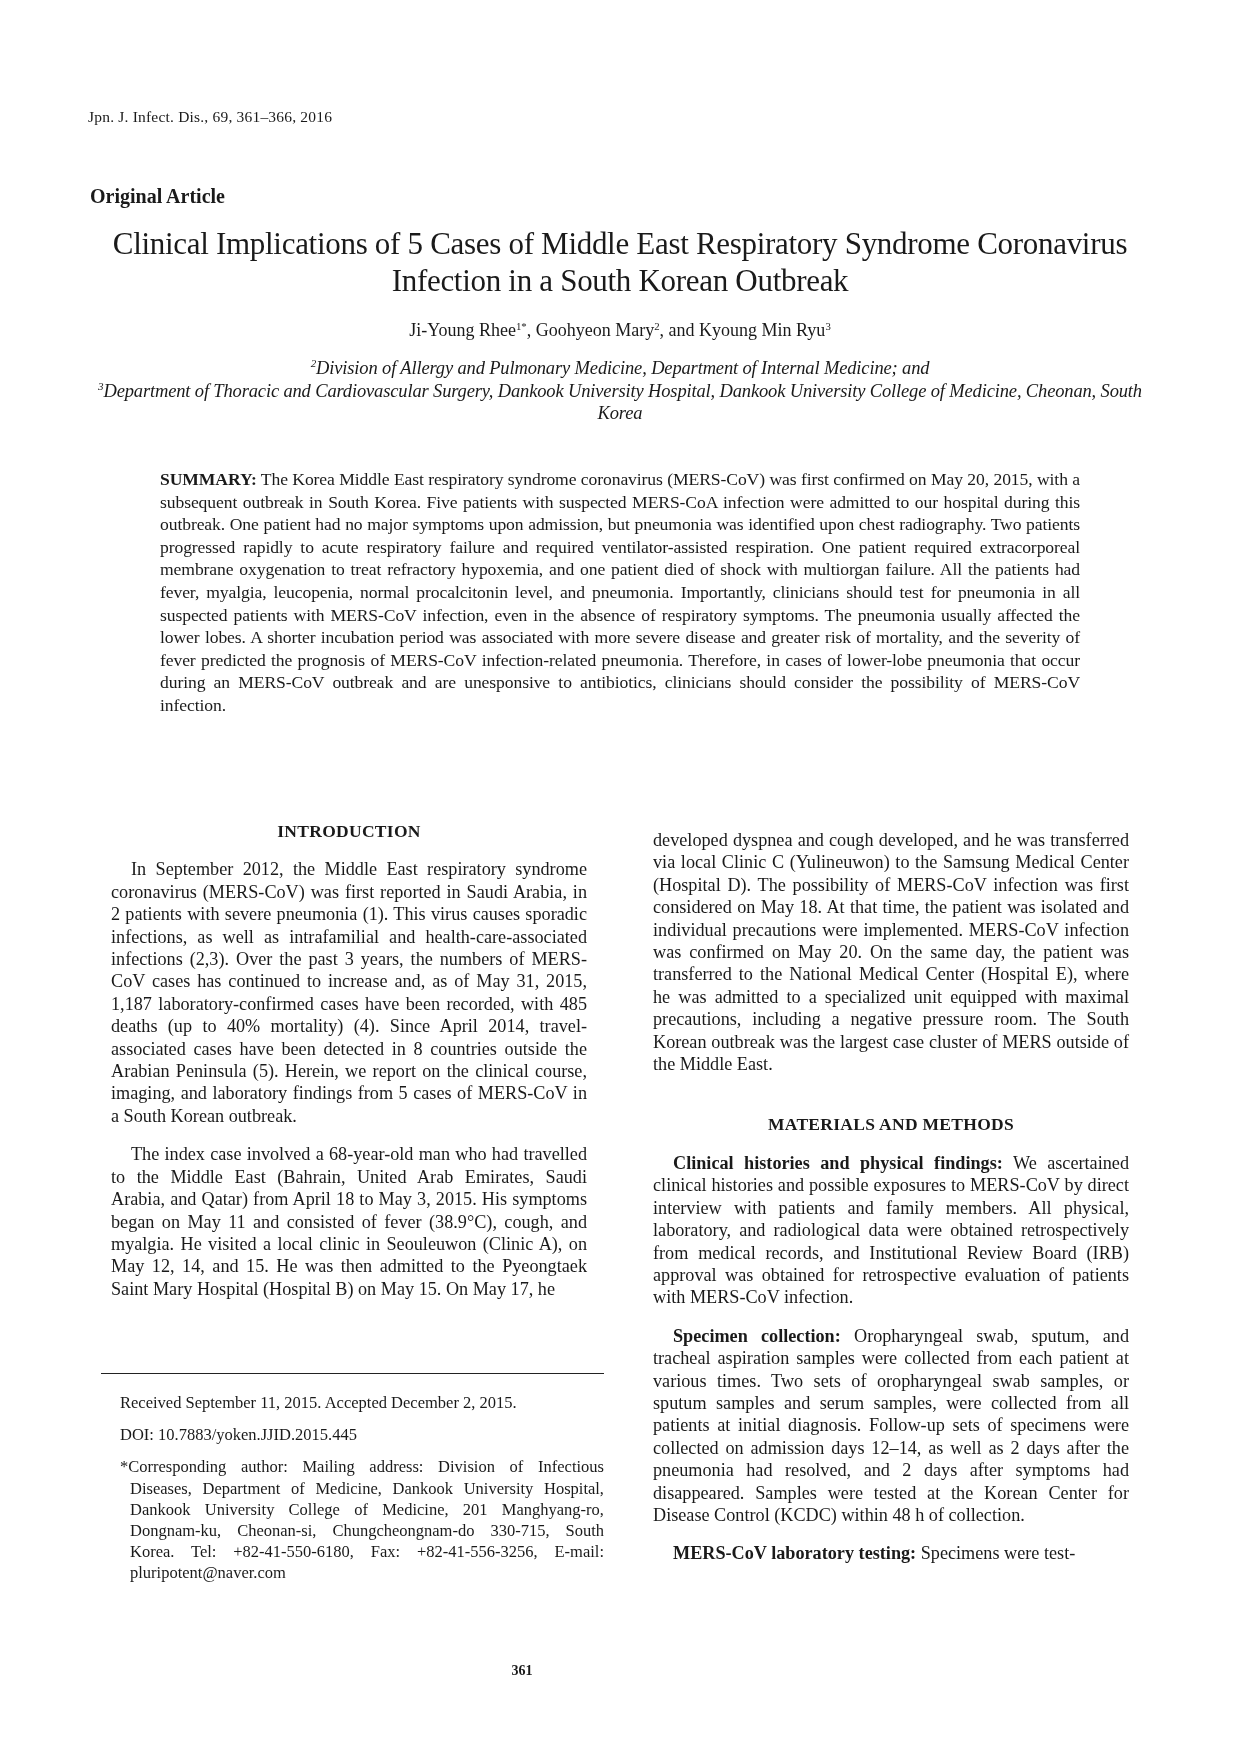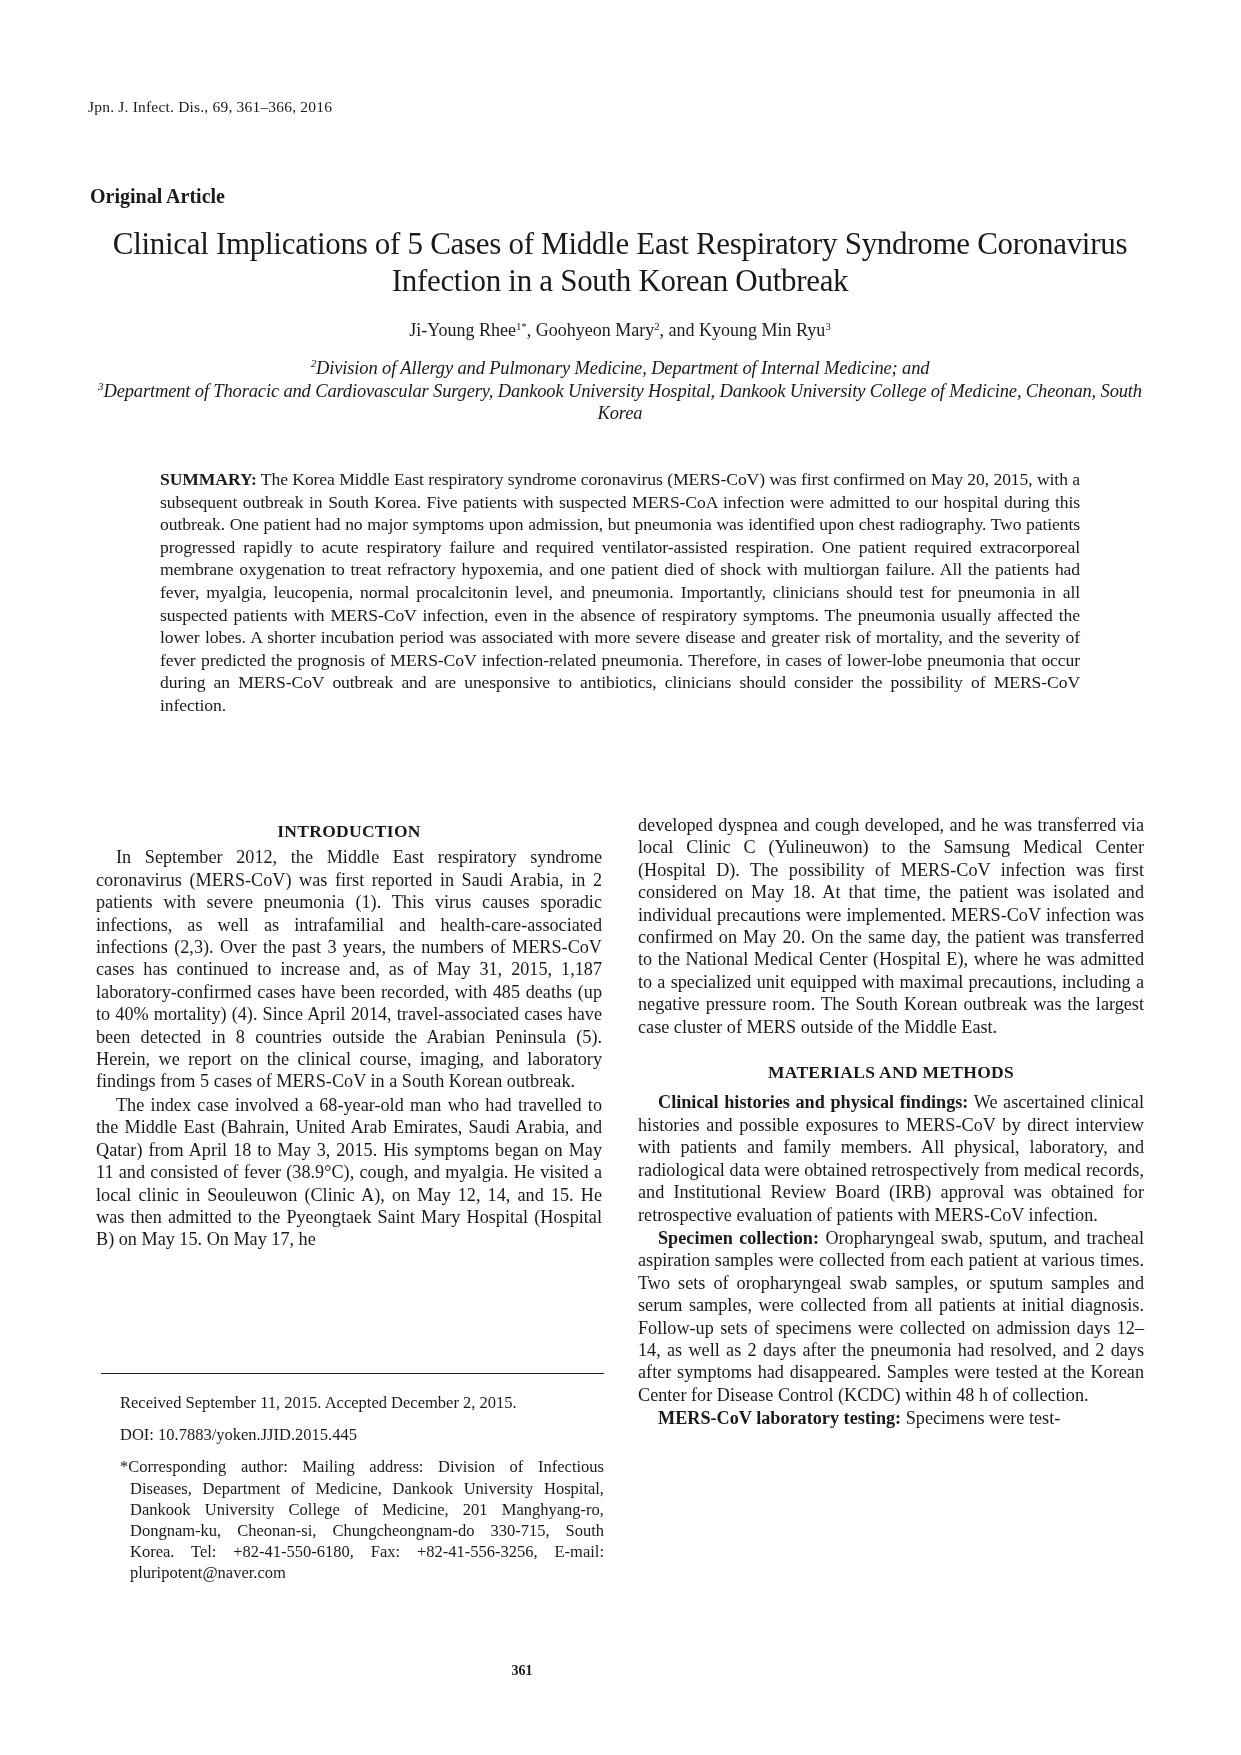--- a/index.html
+++ b/index.html
@@ -1,34 +1,34 @@
 <!DOCTYPE html>
 <html><head>
 <meta charset="utf-8">
 <style>
   html, body { margin: 0; padding: 0; background: #ffffff; }
   body {
     width: 1241px; height: 1755px; position: relative; overflow: hidden;
     font-family: "Liberation Serif", "DejaVu Serif", serif; color: #1a1a1a;
   }
   .abs { position: absolute; }
-  .journal { left: 88px; top: 98px; font-size: 15.5px; letter-spacing: 0.2px; }
+  .journal { left: 88px; top: 108px; font-size: 15.5px; letter-spacing: 0.2px; }
   .article-type { left: 90px; top: 185px; font-size: 20px; font-weight: bold; }
   .title { left: 80px; width: 1080px; top: 225px; text-align: center; font-size: 31px; line-height: 37px; letter-spacing: -0.3px; }
   .authors { left: 80px; width: 1080px; top: 320px; text-align: center; font-size: 18px; }
   .affils { left: 85px; width: 1070px; top: 357px; text-align: center; font-size: 18.5px; font-style: italic; line-height: 22.5px; letter-spacing: -0.15px; }
   sup { font-size: 0.6em; vertical-align: 0.6em; line-height: 0; }
   .summary { left: 160px; width: 920px; top: 468px; font-size: 17.6px; line-height: 22.6px; text-align: justify; letter-spacing: -0.1px; }
   .summary b { font-weight: bold; }
   .col { width: 508px; font-size: 18.2px; line-height: 22.4px; text-align: justify; }
   .col-left { left: 95px; top: 820px; }
   .col-right { left: 637px; top: 813px; }
   .section-head { text-align: center; font-weight: bold; font-size: 17.5px; letter-spacing: 0.3px; margin: 10px 0 8px; }
-  .col-left .section-head { margin-top: 0; margin-bottom: 4px; }
-  .para { margin: 1px; text-indent: 20px; }
+  .col-left .section-head { margin-top: 0; margin-bottom: 15px; }
+  .para { margin: 16px; text-indent: 20px; }
   .para.noindent { text-indent: 0; }
   .runin { font-weight: bold; }
   .rule { left: 101px; width: 503px; top: 1373px; height: 0; border-top: 1.2px solid #222; }
   .footnotes { left: 120px; width: 484px; top: 1381px; font-size: 16.5px; line-height: 21.2px; }
   .fn { margin: 11px 0 1px; }
   .fn-corr { text-align: justify; padding-left: 10px; text-indent: -10px; }
   .page-num { left: 0; width: 1044px; top: 1663px; text-align: center; font-size: 14px; font-weight: bold; }
   .gap-small { height: 12px; }
 </style>
 </head>

